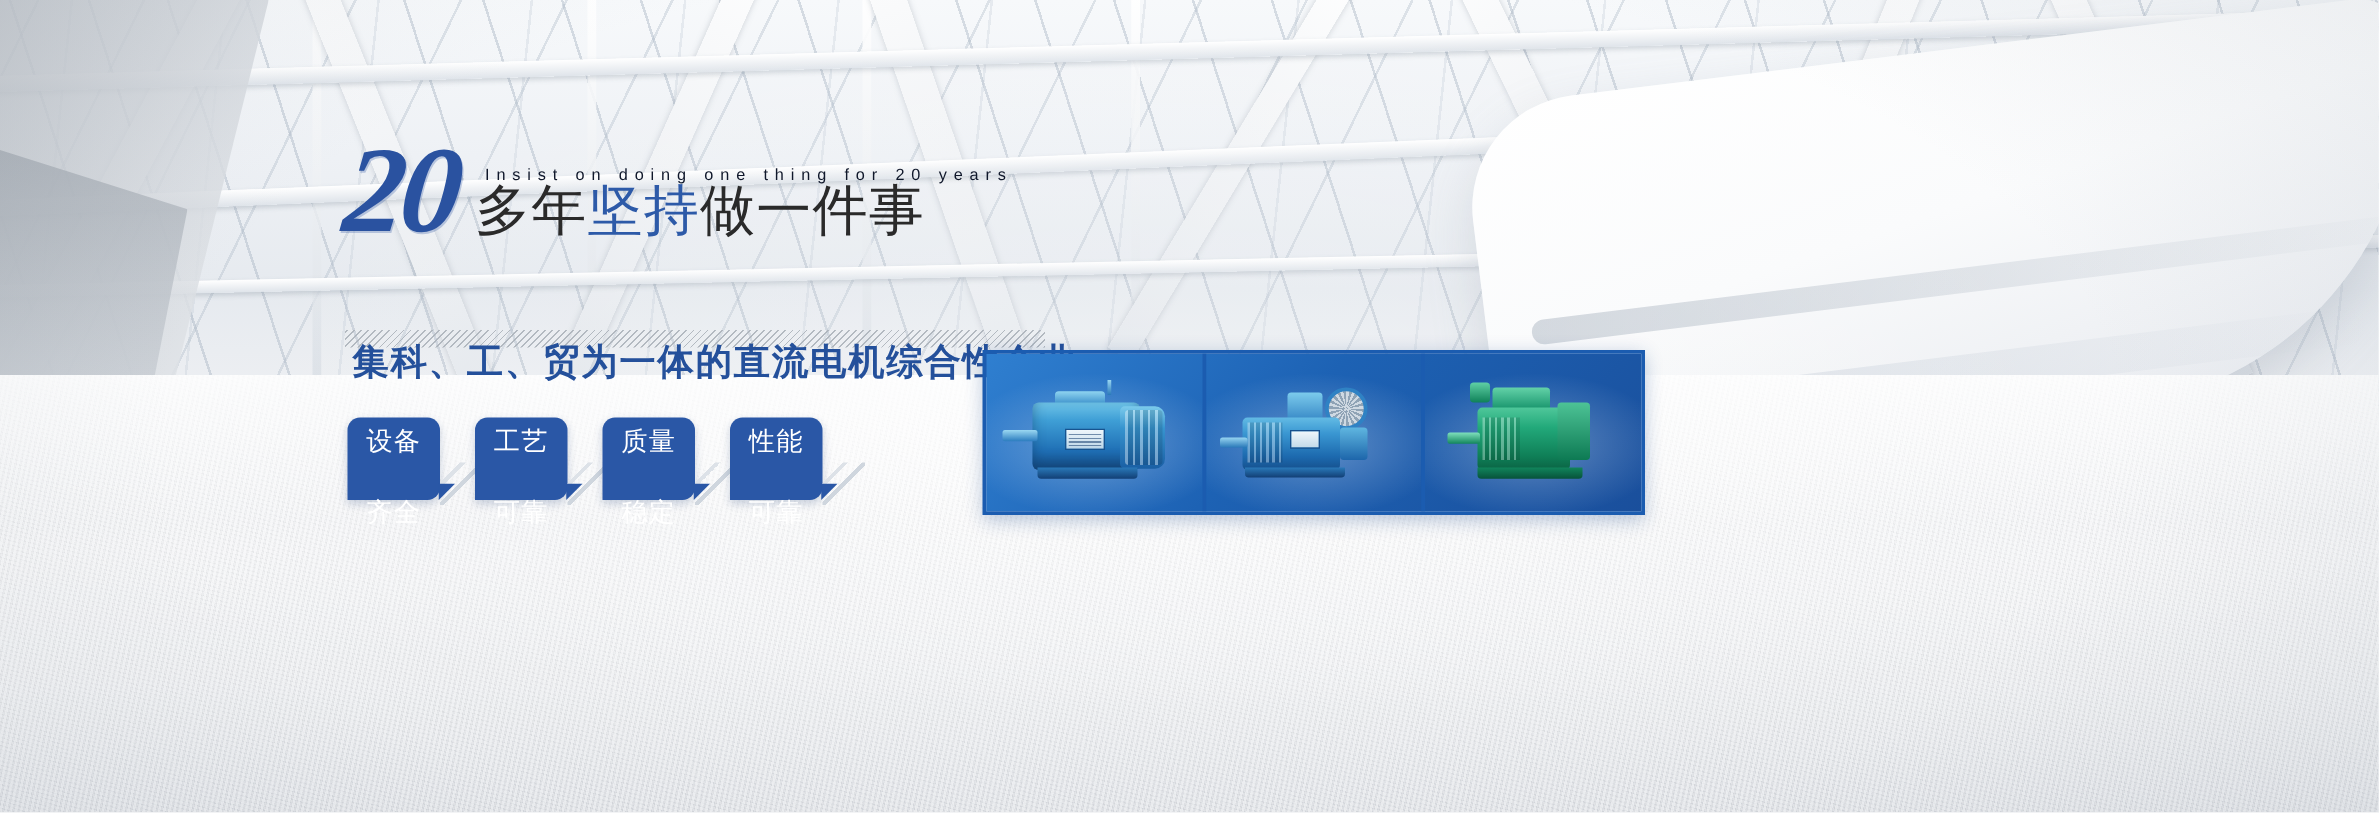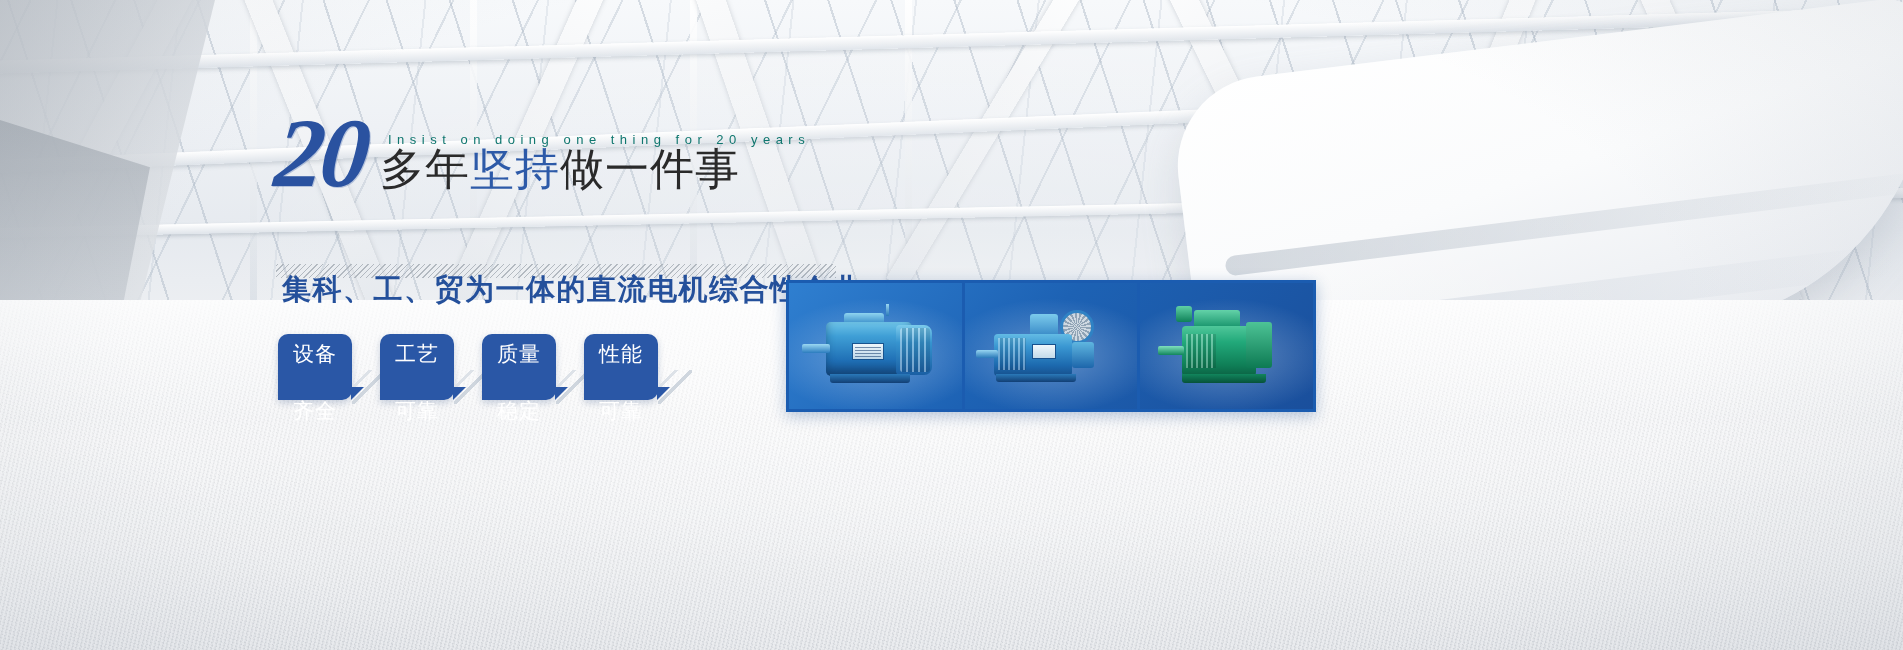--- a/index.html
+++ b/index.html
@@ -124,21 +124,21 @@
     text-shadow:1px 1px 0 rgba(42,82,160,.28);
   }
   .headline{
     position:absolute;left:104px;top:34px;
     font-size:44px;line-height:1.05;font-weight:500;
     color:#2a2a2a;white-space:nowrap;letter-spacing:1px;
   }
   .headline .hl-blue{color:#2d5aa8;}
   .tagline{
     position:absolute;left:112px;top:20px;
-    font-size:13px;letter-spacing:5.5px;color:#0f766e;
+    font-size:13px;letter-spacing:5.5px;color:#0f172a;
     white-space:nowrap;font-weight:400;
   }
 
   .divider{
     position:absolute;left:0;top:152px;width:560px;height:14px;
     background-image:repeating-linear-gradient(-45deg,#a9b0b8 0 1px,rgba(255,255,255,0) 1px 4px);
     opacity:.85;
   }
 
   .subtitle{

